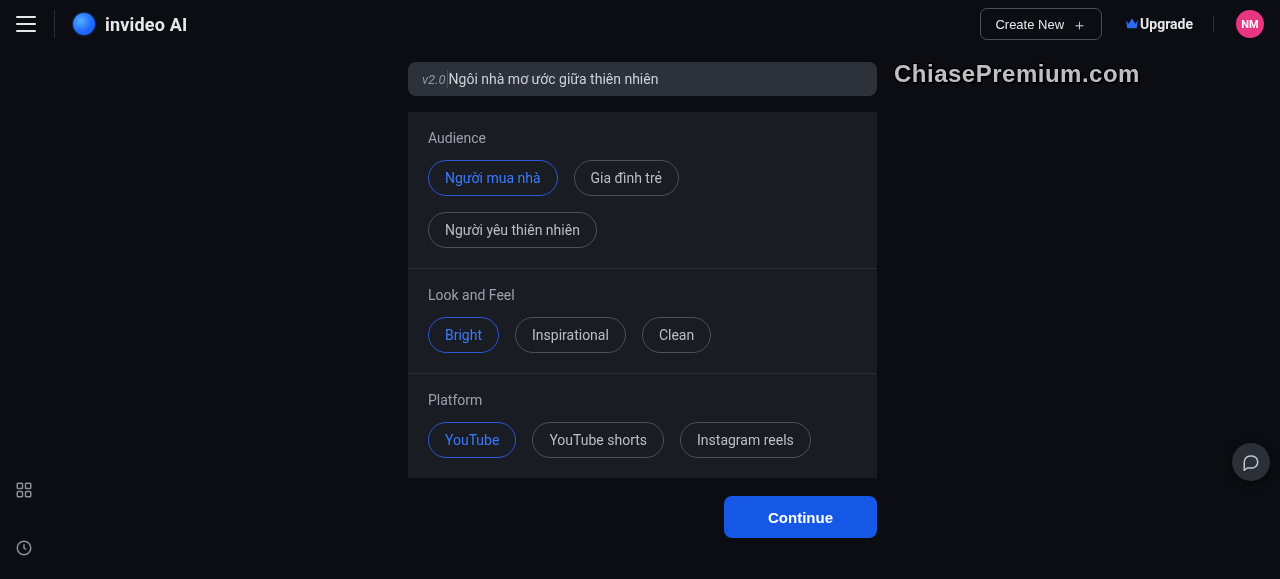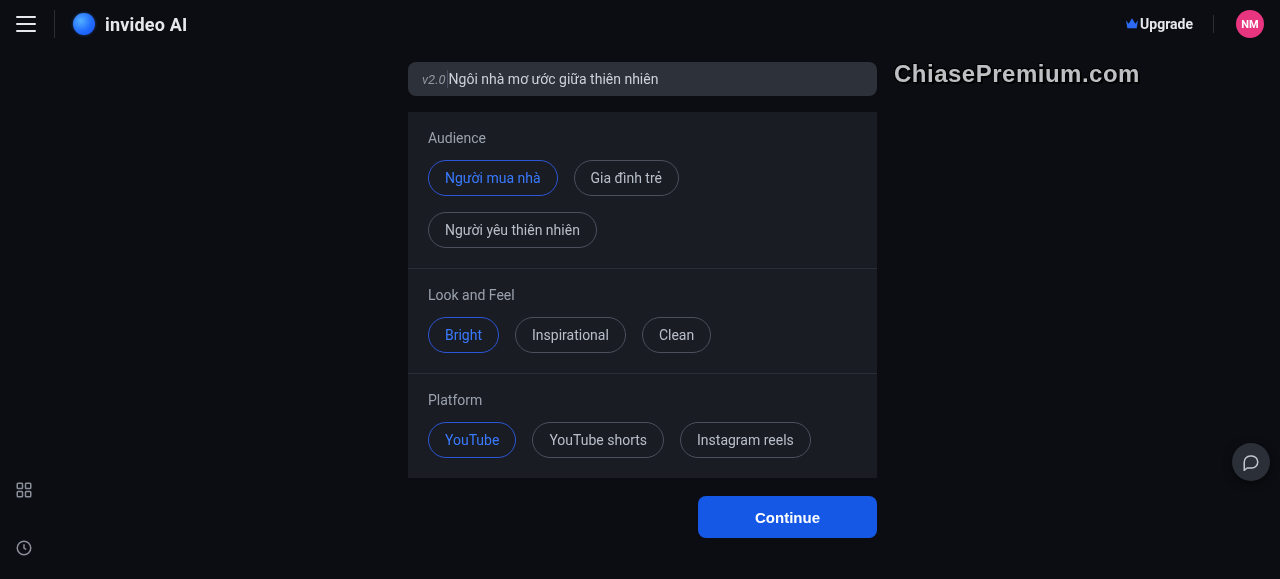--- a/index.html
+++ b/index.html
@@ -121,21 +121,21 @@
   }
   .chip.selected{
     color:#3a7aff;
     border-color:#2d56d8;
   }
   .continue-row{display:flex;justify-content:flex-end;margin-top:18px;}
   .btn-primary{
     background:#1558e6;
     color:#fff;font-weight:700;font-size:15px;
     border:none;border-radius:8px;
-    height:42px;padding:0 57px;
+    height:42px;padding:0 44px;
     cursor:pointer;
   }
 
   
   .watermark{
     position:absolute;
     left:894px;top:60px;
     font-family:"Arial Black","Segoe UI",sans-serif;
     font-weight:900;
     font-size:24px;
@@ -163,20 +163,24 @@
     <span></span>
       <span></span>
       <span></span>
   </div>
   <div class="vsep"></div>
   <div class="logo">
     <div class="logo-mark"></div>
     <div class="logo-text">invideo AI</div>
   </div>
   <div class="spacer"></div>
+  <button class="btn-outline">
+    <span>Create New</span>
+    <span class="plus">＋</span>
+  </button>
   <div class="upgrade">
     <span class="crown">
       <svg width="16" height="14" viewBox="0 0 24 20" fill="currentColor">
           <path d="M3 6l4 5 5-8 5 8 4-5 -2 12H5L3 6z"></path>
         </svg>
     </span>
     <span>Upgrade</span>
   </div>
   <div class="header-vsep"></div>
   <div class="avatar">

